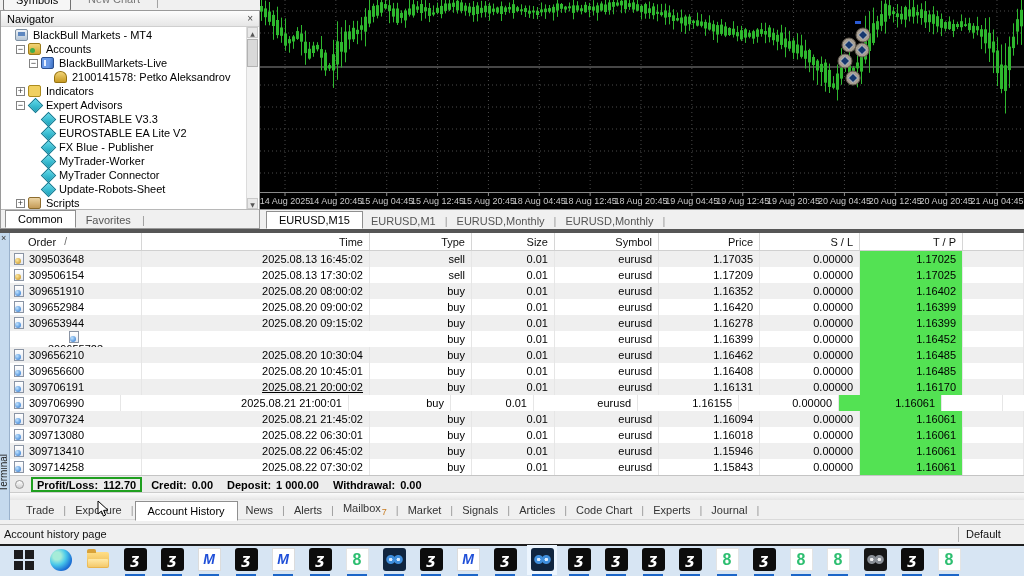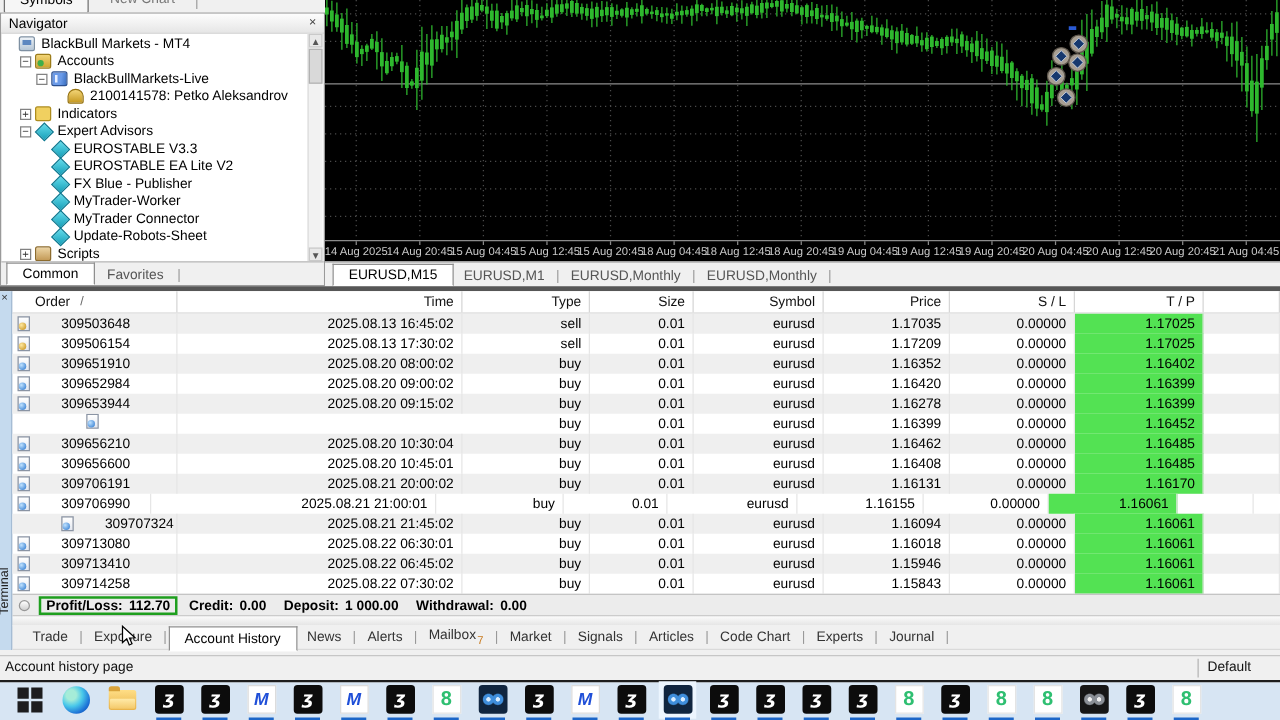--- a/index.html
+++ b/index.html
@@ -71,21 +71,21 @@
      border-bottom:1px solid #d0d0d0;box-sizing:border-box;}
   .hcell{box-sizing:border-box;border-right:1px solid #d6d6d6;display:flex;align-items:center;
      justify-content:flex-end;padding:0 6px;color:#111;}
   .hcell.first{justify-content:flex-start;padding-left:18px;gap:8px;}
   .hsort{color:#666;font-size:10px;}
   #hist-body{position:absolute;left:10px;top:18px;width:1014px;height:224px;background:#fff;}
   .hrow{display:flex;height:16px;}
   .hrow.odd{background:#efefef;}
   .cell{box-sizing:border-box;border-right:1px solid #e6e6e6;display:flex;align-items:center;
      justify-content:flex-end;padding:0 6px;overflow:hidden;}
-  .cell.first{justify-content:flex-start;padding:0 2px;gap:20px;}
+  .cell.first{justify-content:flex-start;padding:0 2px;}
   .cell.tp{background:#53e253;}
   .doc{flex:none;width:10px;height:12px;border:1px solid #8a94a4;background:linear-gradient(#ffffff,#e4e8f0);
      margin:0 5px 0 2px;position:relative;box-sizing:border-box;}
   .doc .dot{position:absolute;left:0px;bottom:0px;width:6px;height:6px;border-radius:50%;}
   .dot.gold{background:radial-gradient(circle at 35% 35%,#ffe9a0,#c28a14);}
   .dot.blue{background:radial-gradient(circle at 35% 35%,#bfe2ff,#2572cc);}
   .sumrow{position:absolute;left:10px;top:242px;width:1014px;height:17px;background:#ececec;
      border-top:1px solid #c4c4c4;display:flex;align-items:center;font-weight:bold;}
   .sum-ic{flex:none;width:9px;height:9px;border-radius:50%;border:1px solid #979797;
      background:linear-gradient(#fff,#cfcfcf);margin:0 7px 0 5px;box-sizing:border-box;}
@@ -817,21 +817,21 @@
             <span></span>
           </div>
         </div>
         <div class="hrow odd">
           <div class="cell first" style="width: 132px;">
             <span class="doc">
               <span class="dot blue"></span>
             </span>
             <span>309706191</span>
           </div>
-          <div class="cell" style="width: 228px;">
+          <div class="cell" style="width: 228px; text-decoration: underline;">
             <span>2025.08.21 20:00:02</span>
           </div>
           <div class="cell" style="width: 102px;">
             <span>buy</span>
           </div>
           <div class="cell" style="width: 83px;">
             <span>0.01</span>
           </div>
           <div class="cell" style="width: 104px;">
             <span>eurusd</span>
@@ -875,21 +875,21 @@
             <span>0.00000</span>
           </div>
           <div class="cell tp" style="width: 103px; background: rgb(83, 226, 83);">
             <span>1.16061</span>
           </div>
           <div class="cell" style="width: 61px;">
             <span></span>
           </div>
         </div>
         <div class="hrow odd">
-          <div class="cell first" style="width: 132px; justify-content: flex-end;">
+          <div class="cell first" style="width: 132px;">
             <span class="doc">
               <span class="dot blue"></span>
             </span>
             <span>309707324</span>
           </div>
           <div class="cell" style="width: 228px;">
             <span>2025.08.21 21:45:02</span>
           </div>
           <div class="cell" style="width: 102px;">
             <span>buy</span>

